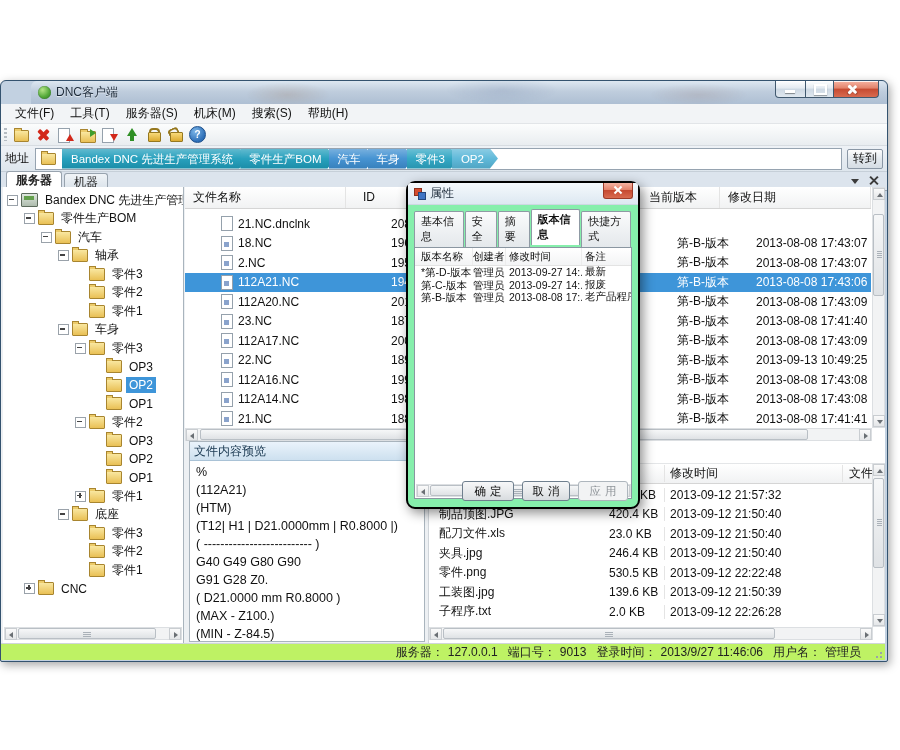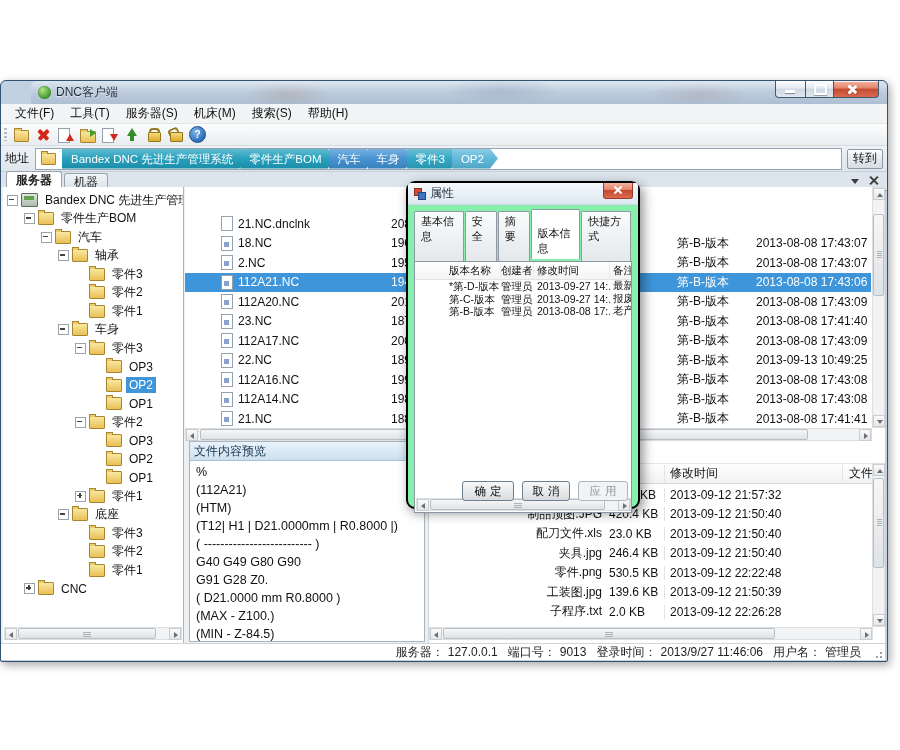--- a/index.html
+++ b/index.html
@@ -127,29 +127,29 @@
   .preview{position:absolute;left:188px;top:254px;width:236px;height:201px;background:#fff;border:1px solid #a9b4bd;box-sizing:border-box;}
   .preview-header{height:18px;line-height:18px;font-size:12px;color:#17364f;padding-left:4px;
     background:linear-gradient(#eaf3fb,#cde0ef);border-bottom:1px solid #a9c2d6;}
   .prevlines{padding:2px 0 0 6px;font-size:12.5px;color:#111;}
   .prevline{height:18px;line-height:18px;white-space:nowrap;}
   
   .attach{position:absolute;left:427px;top:254px;width:457px;height:202px;background:#fff;border-left:1px solid #cfd4d9;box-sizing:border-box;}
   .at-header{position:absolute;left:0;top:22px;width:444px;height:19px;display:flex;align-items:center;font-size:12px;color:#111;
     background:linear-gradient(#ffffff,#f1f2f3);border-bottom:1px solid #d5d5d5;border-top:1px solid #e4e6e8;}
   .ac{flex:none;box-sizing:border-box;white-space:nowrap;overflow:hidden;}
-  .ac.a-name{width:173px;padding-left:10px;text-align:right;}
+  .ac.a-name{width:173px;padding-left:10px;}
   .ac.a-size{width:62px;padding-left:7px;}
   .ac.a-time{width:178px;padding-left:5px;border-left:1px solid #e4e4e4;}
   .ac.a-file{width:31px;padding-left:6px;border-left:1px solid #e4e4e4;}
   .attrows{position:absolute;left:0;top:44px;width:444px;}
   .attach-row{display:flex;align-items:center;height:19.5px;font-size:12px;color:#111;}
   .attach-row.partial .a-size{text-align:right;padding-right:8px;padding-left:0;}
   
-  .statusbar{position:absolute;left:0;top:562px;width:884px;height:17px;background:#ffffff;border-top:1px solid #d0d5d9;
+  .statusbar{position:absolute;left:0;top:562px;width:884px;height:17px;background:#bef264;border-top:1px solid #d0d5d9;
     display:flex;justify-content:flex-end;align-items:center;font-size:12px;color:#222;padding-right:24px;box-sizing:border-box;}
   .st-label{margin-left:10px;} .st-value{margin-left:4px;}
   .grip{position:absolute;right:5px;bottom:3px;width:9px;height:9px;
     background:radial-gradient(circle at 8px 8px,#9aa2aa 1px,transparent 1.4px),
                radial-gradient(circle at 8px 4px,#9aa2aa 1px,transparent 1.4px),
                radial-gradient(circle at 4px 8px,#9aa2aa 1px,transparent 1.4px);}
   
   .dialog{position:absolute;left:405px;top:100px;width:230px;height:324px;background:#86efac;
     border:2px solid #000000;border-radius:9px;box-shadow:3px 4px 12px rgba(0,0,0,.45);z-index:40;}
   .dlg-title{position:relative;height:21px;border-radius:2px 2px 0 0;background:linear-gradient(#f5f9fc,#dde8f2);border-bottom:1px solid #cdd8e2;}
@@ -157,25 +157,25 @@
   .dlg-icon::before{content:"";position:absolute;left:0;top:0;width:6px;height:6px;background:#d44b2e;border:1px solid #8d2f1b;}
   .dlg-icon::after{content:"";position:absolute;left:4px;top:4px;width:6px;height:6px;background:#3f74c4;border:1px solid #24467c;}
   .dlg-title-text{position:absolute;left:22px;top:0;line-height:21px;font-size:12px;color:#1d2b3a;}
   .dlg-close{position:absolute;right:5px;top:0;width:28px;height:15px;border:1px solid #9c3a28;border-top:none;border-radius:0 0 3px 3px;
     background:linear-gradient(#f6b3a2,#e2826b 45%,#c64a31 50%,#d96b50);}
   .dlg-close::before,.dlg-close::after{content:"";position:absolute;left:13px;top:2px;width:2px;height:10px;background:#fff;}
   .dlg-close::before{transform:rotate(45deg);} .dlg-close::after{transform:rotate(-45deg);}
   .dtabs{display:flex;padding:6px 6px 0;position:relative;z-index:2;}
   .dtab{font-size:11px;color:#111;padding:2px 6px 3px;border:1px solid #8f9aa4;border-bottom:none;border-radius:2px 2px 0 0;margin-right:1px;
     background:linear-gradient(#fafbfc,#e4e8eb);}
-  .dtab.active{background:#fff;position:relative;top:-2px;padding-top:16px;font-weight:normal;}
+  .dtab.active{background:#fff;position:relative;top:-2px;padding-top:2px;font-weight:bold;}
   .dlist{position:relative;margin:0 6px;height:252px;background:#fff;border:1px solid #8a96a1;font-size:10.5px;color:#111;box-sizing:border-box;}
   .dl-header{display:flex;height:17px;align-items:center;border-bottom:1px solid #e3e3e3;background:linear-gradient(#fff,#f3f4f5);}
   .dc{flex:none;box-sizing:border-box;white-space:nowrap;overflow:hidden;}
-  .dc.d-name{width:58px;padding-left:6px;border-right:1px solid #ececec;height:17px;line-height:17px;margin-left:28px;}
+  .dc.d-name{width:58px;padding-left:6px;border-right:1px solid #ececec;height:17px;line-height:17px;}
   .dc.d-creator{width:33px;border-right:1px solid #ececec;height:17px;line-height:17px;}
   .dc.d-time{width:76px;padding-left:3px;border-right:1px solid #ececec;height:17px;line-height:17px;}
   .dc.d-note{flex:1;padding-left:3px;height:17px;line-height:17px;font-family:Liberation Serif, serif;}
   .dl-row{display:flex;height:12.5px;align-items:center;}
   .dl-row .dc{border-right:none;height:12.5px;line-height:12.5px;}
   .dbtns{position:absolute;left:0;right:0;bottom:6px;display:flex;justify-content:flex-end;gap:8px;padding-right:10px;}
   .dbtn{height:20px;font-size:11.5px;color:#111;border:1px solid #6f7f8e;border-radius:3px;font-family:inherit;
     background:linear-gradient(#f6f7f8,#e9ebed 50%,#d8dcdf);letter-spacing:4px;padding:0 0 0 4px;text-align:center;}
   .dbtn.b0{width:52px;} .dbtn.b1{width:48px;} .dbtn.b2{width:50px;}
   .dbtn[disabled]{color:#8f9499;border-color:#aeb6bd;background:#f2f3f4;}
@@ -367,20 +367,27 @@
             </div>
           </div>
         <div class="sb" style="left:1px;bottom:3px;width:178px;height:13px;">
           <span class="sb-btn l" style="left:0;top:0;"></span>
           <span class="sb-btn r" style="right:0;top:0;"></span>
           <span class="sb-thumb h" style="left:13px;top:0;width:138px;height:11px;"></span>
         </div>
       </div>
 
       <div class="listpanel">
+        <div class="lp-header">
+          <span class="hc c-name">文件名称</span>
+          <span class="hc c-id">ID</span>
+          <span class="hc c-sp"></span>
+          <span class="hc c-ver">当前版本</span>
+          <span class="hc c-date">修改日期</span>
+        </div>
         <div class="filerows" id="filerows">
             <div class="file-row">
               <span class="fc c-name">
                 <span class="fpage"></span>
                 <span>21.NC.dnclnk</span>
               </span>
               <span class="fc c-id">208</span>
               <span class="fc c-sp"></span>
               <span class="fc c-ver"></span>
               <span class="fc c-date"></span>

